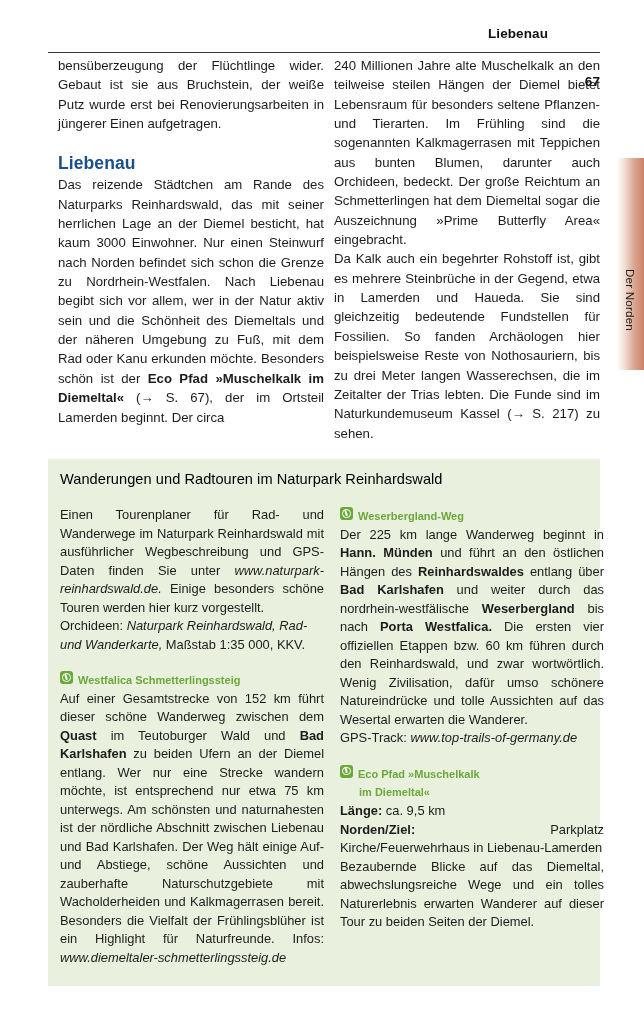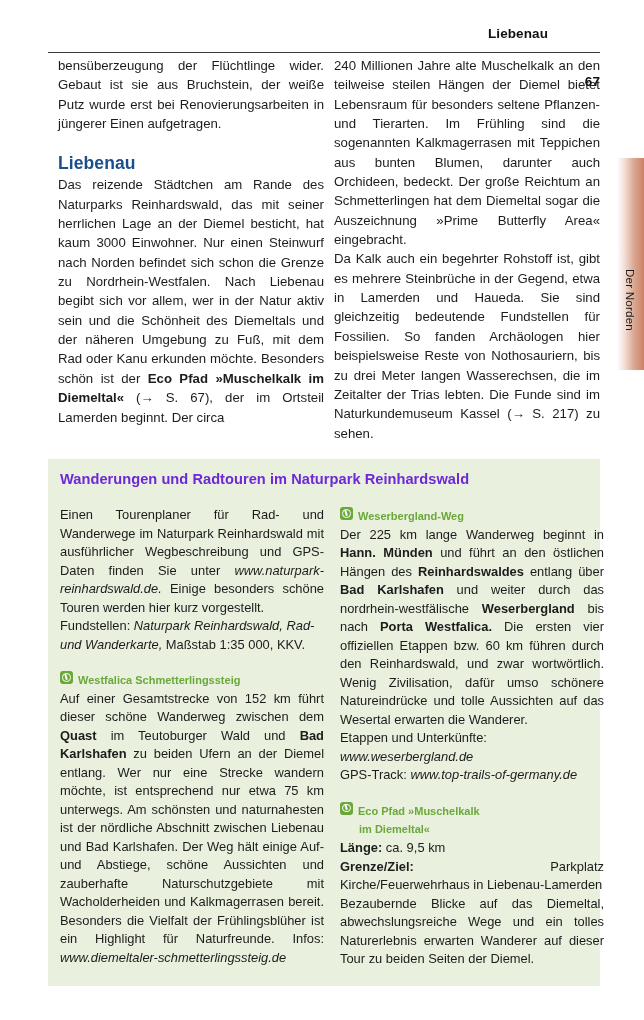--- a/index.html
+++ b/index.html
@@ -77,22 +77,22 @@
     top: 459px;
     width: 552px;
     height: 527px;
     background: #eaf0de;
     box-sizing: border-box;
     padding: 11px 10px 10px 10px;
   }
   .infobox-title {
     margin: 0 0 7px 0;
     font-size: 14.6px;
-    font-weight: bold;
-    color: #6d28d9;
+    font-weight: normal;
+    color: #000000;
     letter-spacing: 0.05px;
     line-height: 18px;
     padding-left: 2px;
   }
   .infobox-cols {
     position: relative;
     height: 486px;
     margin-top: 18px;
   }
   .ibcol {
@@ -207,35 +207,34 @@
     <p>Da Kalk auch ein begehrter Rohstoff ist, gibt es mehrere Steinbrüche in der Gegend, etwa in Lamerden und Haueda. Sie sind gleichzeitig bedeutende Fundstellen für Fossilien. So fanden Archäologen hier beispielsweise Reste von Nothosauriern, bis zu drei Meter langen Wasserechsen, die im Zeitalter der Trias lebten. Die Funde sind im Naturkundemuseum Kassel (→ S. 217) zu sehen.</p>
   </div>
 
   <div class="infobox">
     <div class="infobox-title">Wanderungen und Radtouren im Naturpark Reinhardswald</div>
 
     <div class="infobox-cols">
 
       <div class="ibcol ibcol-left">
         <p><span>Einen Tourenplaner für Rad- und Wanderwege im Naturpark Reinhardswald mit ausführlicher Wegbeschreibung und GPS-Daten finden Sie unter </span><i>www.naturpark-reinhardswald.de.</i><span> Einige besonders schöne Touren werden hier kurz vorgestellt.</span></p>
-        <p class="flushleft"><span>Fundstellen: </span><i>Naturpark Reinhardswald, Rad- und Wanderkarte,</i><span> Maßstab 1:35 000, KKV.</span></p>
+        <p class="flushleft"><span>Orchideen: </span><i>Naturpark Reinhardswald, Rad- und Wanderkarte,</i><span> Maßstab 1:35 000, KKV.</span></p>
 
         <h3 class="sub-head"><span class="eco-icon"></span><span class="label">Westfalica Schmetterlingssteig</span></h3>
         <p><span>Auf einer Gesamtstrecke von 152 km führt dieser schöne Wanderweg zwischen dem </span><b>Quast</b><span> im Teutoburger Wald und </span><b>Bad Karlshafen</b><span> zu beiden Ufern an der Diemel entlang. Wer nur eine Strecke wandern möchte, ist entsprechend nur etwa 75 km unterwegs. Am schönsten und naturnahesten ist der nördliche Abschnitt zwischen Liebenau und Bad Karlshafen. Der Weg hält einige Auf- und Abstiege, schöne Aussichten und zauberhafte Naturschutzgebiete mit Wacholderheiden und Kalkmagerrasen bereit. Besonders die Vielfalt der Frühlingsblüher ist ein Highlight für Naturfreunde. Infos: </span><i>www.diemeltaler-schmetterlingssteig.de</i></p>
       </div>
 
       <div class="ibcol ibcol-right">
         <h3 class="sub-head first"><span class="eco-icon"></span><span class="label">Weserbergland-Weg</span></h3>
         <p><span>Der 225 km lange Wanderweg beginnt in </span><b>Hann. Münden</b><span> und führt an den östlichen Hängen des </span><b>Reinhardswaldes</b><span> entlang über </span><b>Bad Karlshafen</b><span> und weiter durch das nordrhein-westfälische </span><b>Weserbergland</b><span> bis nach </span><b>Porta Westfalica.</b><span> Die ersten vier offiziellen Etappen bzw. 60 km führen durch den Reinhardswald, und zwar wortwörtlich. Wenig Zivilisation, dafür umso schönere Natureindrücke und tolle Aussichten auf das Wesertal erwarten die Wanderer.</span></p>
-        <p class="flushleft"><span>Etappen und Unterkünfte: </span><i>www.weserbergland.de</i></p>
         <p class="flushleft"><span>GPS-Track: </span><i>www.top-trails-of-germany.de</i></p>
 
         <h3 class="sub-head"><span class="eco-icon"></span><span class="label">Eco Pfad »Muschelkalk</span><span class="cont-line">im Diemeltal«</span></h3>
         <p class="flushleft"><b>Länge:</b><span> ca. 9,5 km</span></p>
-        <p><b>Grenze/Ziel:</b><span> Parkplatz Kirche/Feuerwehrhaus in Liebenau-Lamerden</span></p>
+        <p><b>Norden/Ziel:</b><span> Parkplatz Kirche/Feuerwehrhaus in Liebenau-Lamerden</span></p>
         <p>Bezaubernde Blicke auf das Diemeltal, abwechslungsreiche Wege und ein tolles Naturerlebnis erwarten Wanderer auf dieser Tour zu beiden Seiten der Diemel.</p>
       </div>
 
     </div>
   </div>
 
   <div class="thumb-tab"></div>
   <div class="thumb-tab-label">Der Norden</div>
 
 </div>

